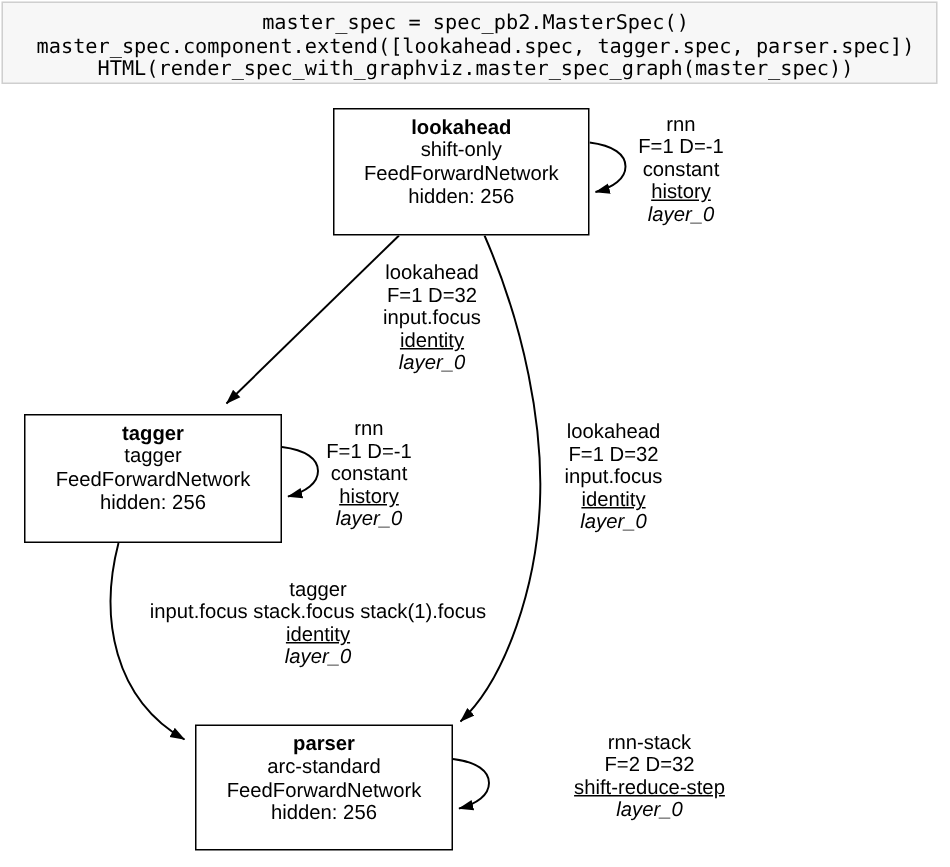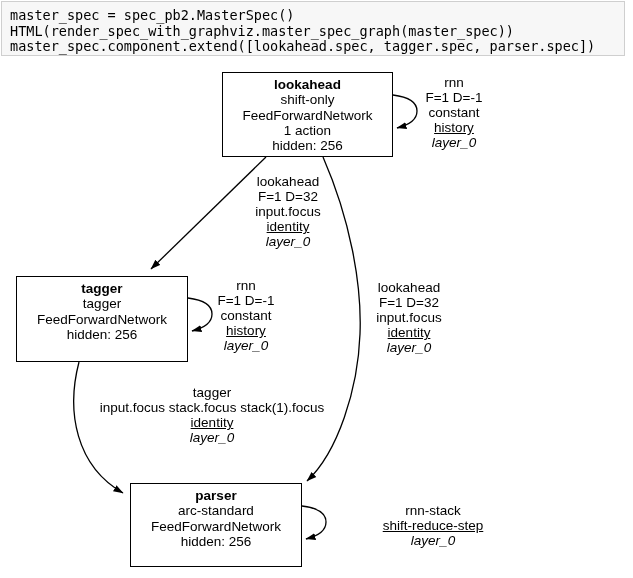--- a/index.html
+++ b/index.html
@@ -2,39 +2,39 @@
 <html><head>
 <meta charset="utf-8">
 <style>
   html,body{margin:0;padding:0;background:#ffffff;}
   body{width:633px;height:578px;position:relative;overflow:hidden;
        font-family:"Liberation Sans",sans-serif;color:#000;}
   
   .code-cell{position:absolute;left:1px;top:1px;width:614px;height:41px;
              background:#f7f7f7;border:1px solid #cfcfcf;padding:6px 0 6px 8px;}
   .code-line{font-family:"DejaVu Sans Mono","Liberation Mono",monospace;
-             font-size:13.5px;line-height:15.5px;white-space:pre;color:#000;}
+             font-size:13.5px;line-height:15.5px;white-space:pre;color:#000;text-align:center;}
   
   .diagram{position:absolute;left:0;top:4px;width:525px;height:578px;}
   svg.edges{position:absolute;left:0;top:0;}
   .node{position:absolute;border:1px solid #000;background:#fff;text-align:center;
         font-size:13.5px;line-height:15.3px;padding-top:4px;box-sizing:border-box;}
   .lbl{position:absolute;width:300px;text-align:center;font-size:13.5px;line-height:15px;}
   .r0{font-weight:normal;}
   .r3{text-decoration:underline;}
   .r4{font-style:italic;}
   .node .r0{font-weight:bold;}
 </style>
 </head>
 <body>
 
 <div class="code-cell">
   <div class="code-line">master_spec = spec_pb2.MasterSpec()</div>
+  <div class="code-line">master_spec.component.extend([lookahead.spec, tagger.spec, parser.spec])</div>
   <div class="code-line">HTML(render_spec_with_graphviz.master_spec_graph(master_spec))</div>
-  <div class="code-line">master_spec.component.extend([lookahead.spec, tagger.spec, parser.spec])</div>
 </div>
 
 <div class="diagram">
 
   <svg class="edges" width="633" height="578" viewBox="0 0 633 578">
     <defs>
       <marker id="arrow" markerWidth="11" markerHeight="9" refX="9.5" refY="4" orient="auto" markerUnits="userSpaceOnUse">
         <path d="M0,0.5 L10,4 L0,7.5 Z" fill="#000"></path>
       </marker>
     </defs>
@@ -45,21 +45,20 @@
       <path d="M393,91 C409,93 417,99 417,107 C417,115 409,121 397,124" marker-end="url(#arrow)"></path>
       <path d="M188,294 C204,296 212,302 212,310 C212,318 204,324 192,327" marker-end="url(#arrow)"></path>
       <path d="M302,502 C318,504 326,510 326,518 C326,526 318,532 306,535" marker-end="url(#arrow)"></path>
     </g>
   </svg>
 
   <div class="node" style="left:222px;top:68px;width:171px;height:85px;">
     <div class="r0">lookahead</div>
     <div>shift-only</div>
     <div>FeedForwardNetwork</div>
-    <div>1 action</div>
     <div>hidden: 256</div>
   </div>
 
   <div class="node" style="left:16px;top:272px;width:172px;height:86px;">
     <div class="r0">tagger</div>
     <div>tagger</div>
     <div>FeedForwardNetwork</div>
     <div>hidden: 256</div>
   </div>
 
@@ -79,22 +78,23 @@
   </div>
 
   <div class="lbl" style="left:96px;top:274px;">
     <div class="r0">rnn</div>
     <div>F=1 D=-1</div>
     <div>constant</div>
     <div class="r3">history</div>
     <div class="r4">layer_0</div>
   </div>
 
-  <div class="lbl" style="left:283px;top:483px;margin-top:16px;">
+  <div class="lbl" style="left:283px;top:483px;">
     <div class="r0">rnn-stack</div>
+    <div>F=2 D=32</div>
     <div class="r3">shift-reduce-step</div>
     <div class="r4">layer_0</div>
   </div>
 
   <div class="lbl" style="left:138px;top:170px;">
     <div class="r0">lookahead</div>
     <div>F=1 D=32</div>
     <div>input.focus</div>
     <div class="r3">identity</div>
     <div class="r4">layer_0</div>

